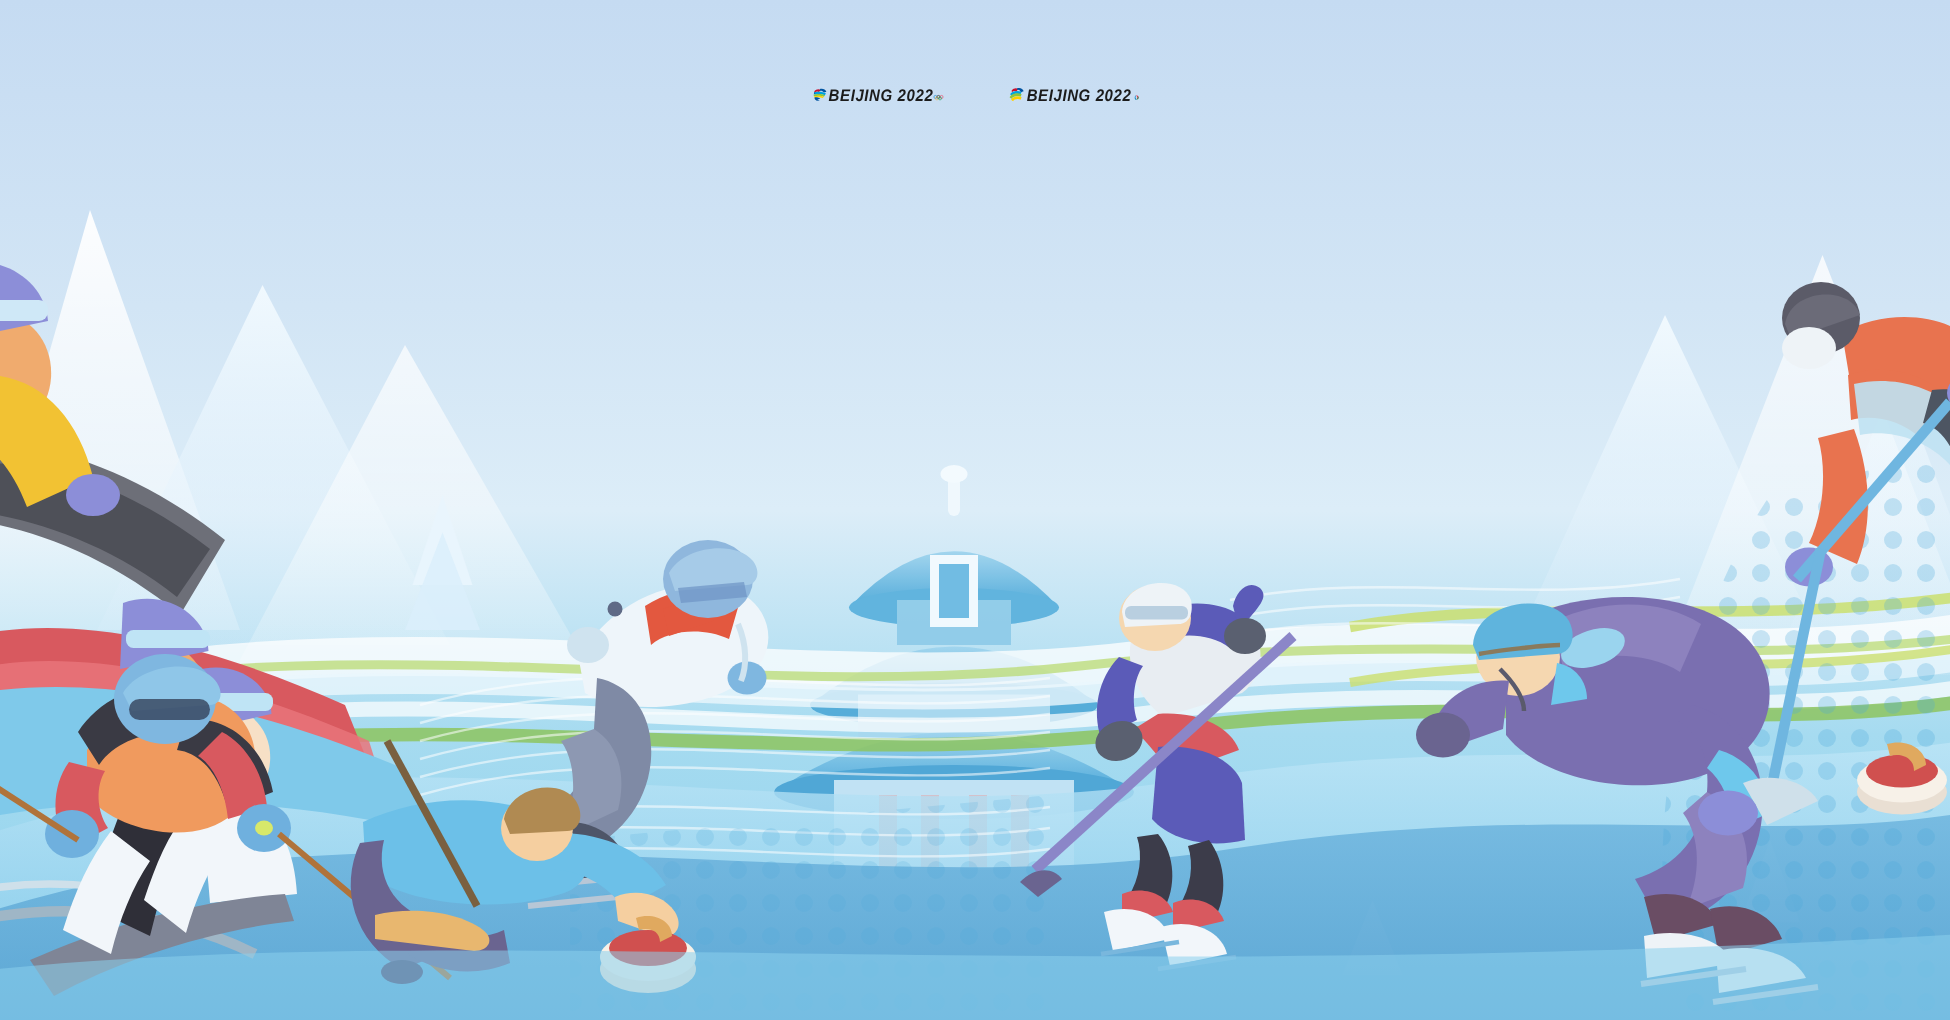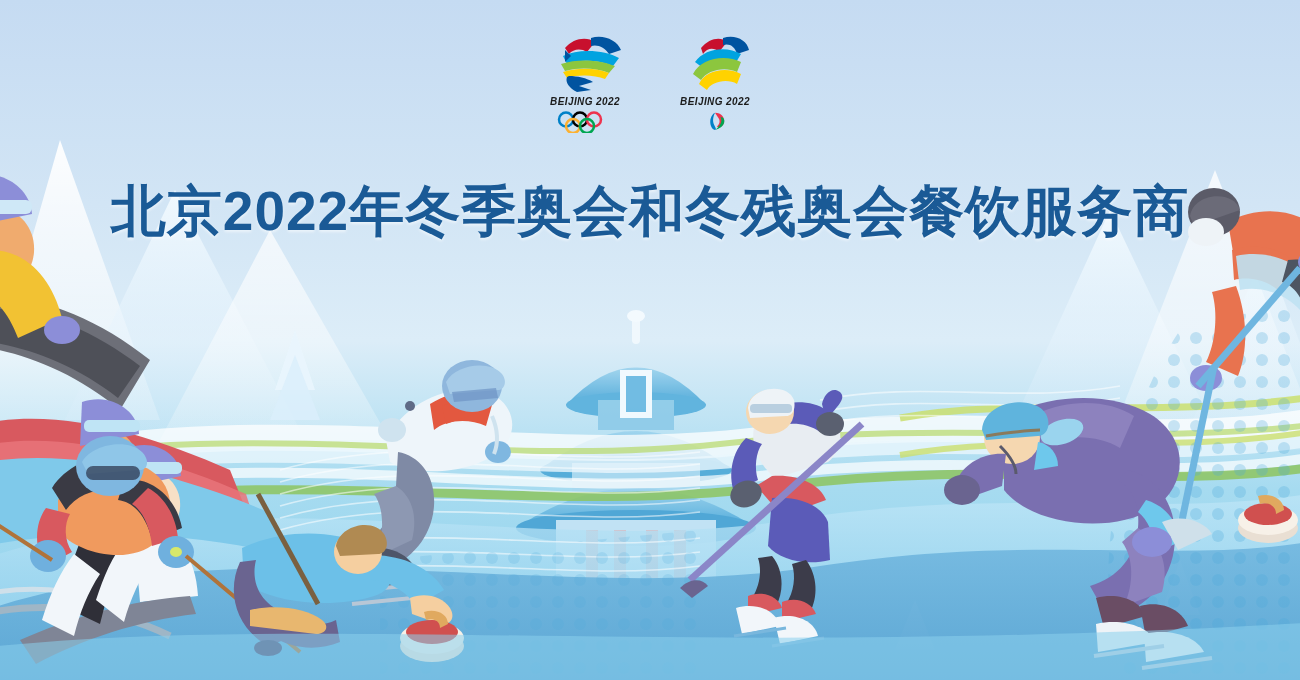--- a/index.html
+++ b/index.html
@@ -13,21 +13,21 @@
   }
 
   .layer{position:absolute;inset:0;}
 
   
   #logo-row{
     position:absolute;left:0;right:0;top:32px;
     display:flex;justify-content:center;align-items:flex-start;gap:38px;
     z-index:40;
   }
-  .emblem{width:92px;display:flex;flex-direction:column;align-items:center;}
+  .emblem{width:92px;display:flex;flex-direction:row;align-items:center;}
   .emblem .mark{height:62px;width:92px;}
   .emblem .wordmark{
     font-family:"Liberation Sans",sans-serif;
     font-weight:700;font-style:italic;
     font-size:10px;letter-spacing:.4px;color:#1b1b1b;
     margin-top:2px;white-space:nowrap;
     transform:scaleY(1.12);
   }
   .emblem .rings{margin-top:4px;height:22px;width:60px;}
   .emblem .agitos{margin-top:4px;height:20px;width:40px;}
@@ -360,15 +360,14 @@
       </svg>
       <div class="wordmark">BEIJING 2022</div>
       <svg class="agitos" viewBox="0 0 80 44">
         <path d="M40 4 C 54 4, 62 14, 60 26 C 58 34, 50 38, 44 34 C 50 30, 52 22, 48 16 C 45 11, 42 8, 40 4 Z" fill="#ee334e"></path>
         <path d="M40 4 C 36 12, 34 22, 38 30 C 41 36, 44 40, 40 42 C 32 40, 28 28, 30 18 C 32 10, 36 6, 40 4 Z" fill="#0081c8"></path>
         <path d="M40 42 C 48 40, 58 34, 60 26 C 62 18, 58 12, 52 14 C 56 20, 54 28, 48 34 C 45 38, 42 40, 40 42 Z" fill="#00a651"></path>
       </svg>
     </div>
   </div>
 
-  <h1 id="title">北京2022年冬季奥会和冬残奥会餐饮服务商</h1>
 
 </div>
 
 </body></html>

